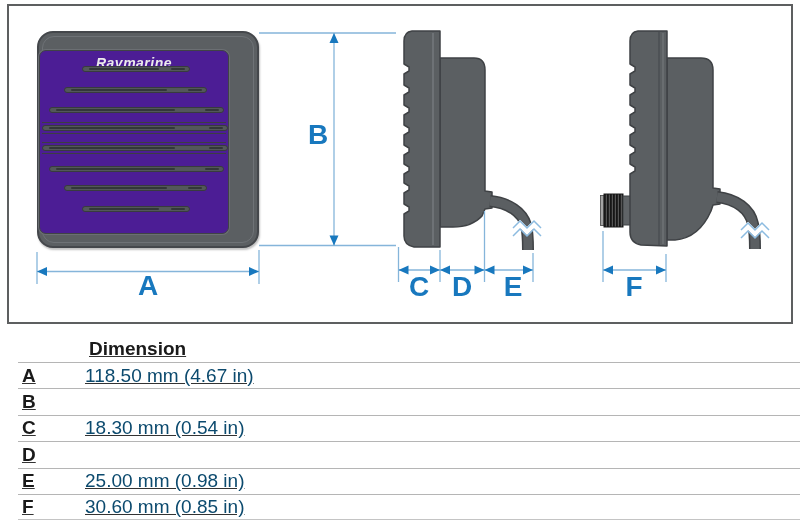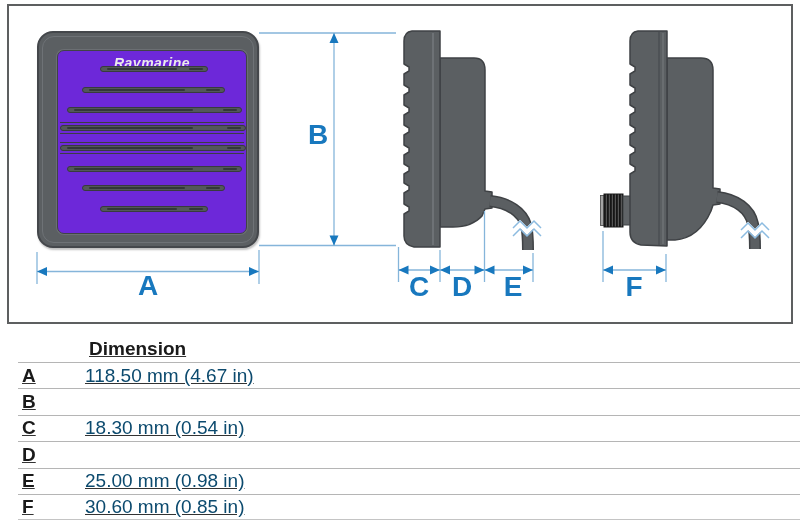--- a/index.html
+++ b/index.html
@@ -9,22 +9,22 @@
   
   .diagram-box { position:absolute; left:7px; top:4px; width:786px; height:320px;
     border:2px solid #5d5f60; background:#fff; }
 
   
   .front-view { position:absolute; left:37px; top:31px; width:222px; height:217px;
     background:#5b5f62; border:2px solid #44474b; border-radius:16px;
     box-shadow:1px 2px 2px rgba(0,0,0,0.25); }
   .front-ring { position:absolute; left:3px; top:3px; right:3px; bottom:3px;
     border:1px solid #6e7276; border-radius:12px; }
-  .front-panel { position:absolute; left:18px; top:17px; width:190px; height:184px;
-    background:#6d28d9; border:1px solid #404346; border-radius:7px;
+  .front-panel { position:absolute; left:0; top:17px; width:190px; height:184px;
+    background:#4c1d95; border:1px solid #404346; border-radius:7px;
     box-shadow:0 0 0 1px #6b6f73; }
   .logo { position:absolute; left:0; top:4px; width:100%; text-align:center;
     font-size:14px; font-weight:bold; font-style:italic; letter-spacing:0.5px;
     color:#ebebeb; }
   .slot { position:absolute; height:6px; border:1px solid #383b3e; border-radius:3px;
     background:#53575a; }
   .slot::before { content:""; position:absolute; left:6px; right:28%; top:1px; height:2px;
     background:#33363a; border-radius:1px; }
   .slot::after { content:""; position:absolute; right:4px; top:1px; width:14px; height:2px;
     background:#33363a; border-radius:1px; }

